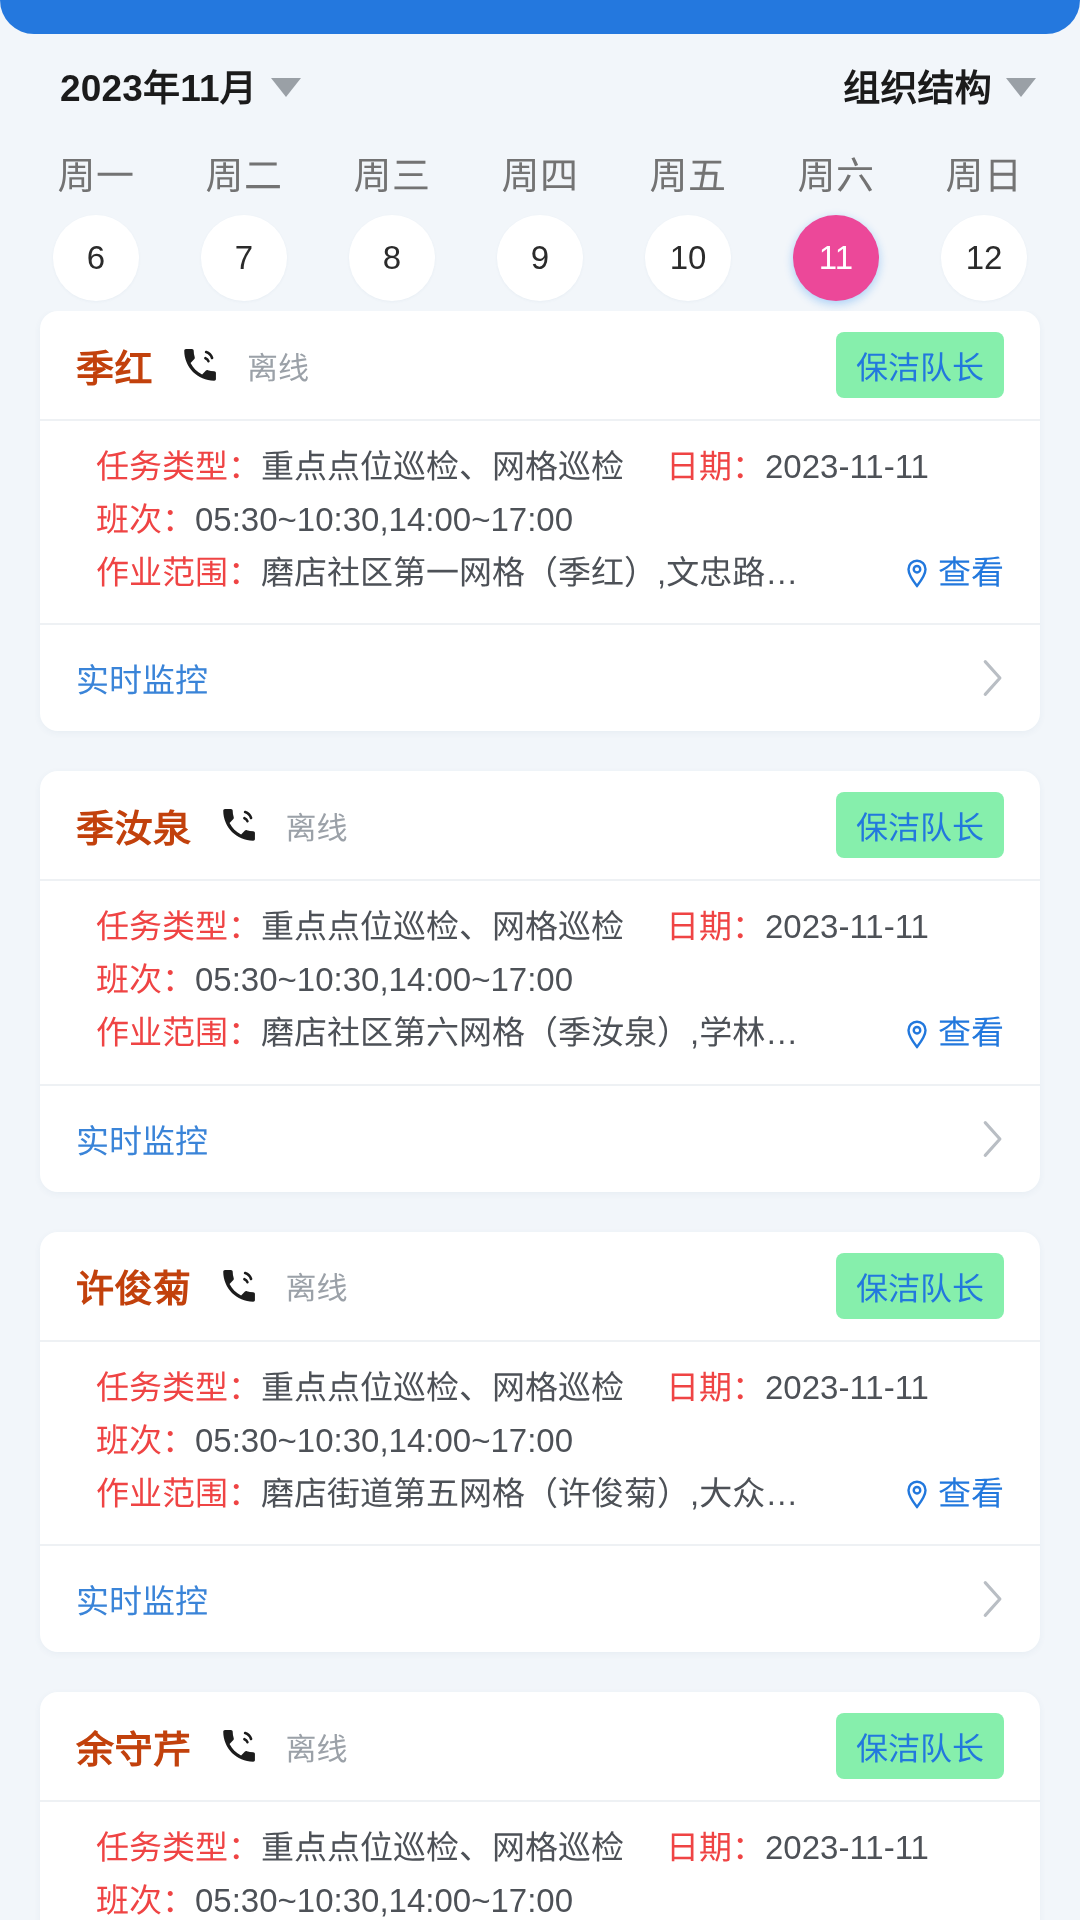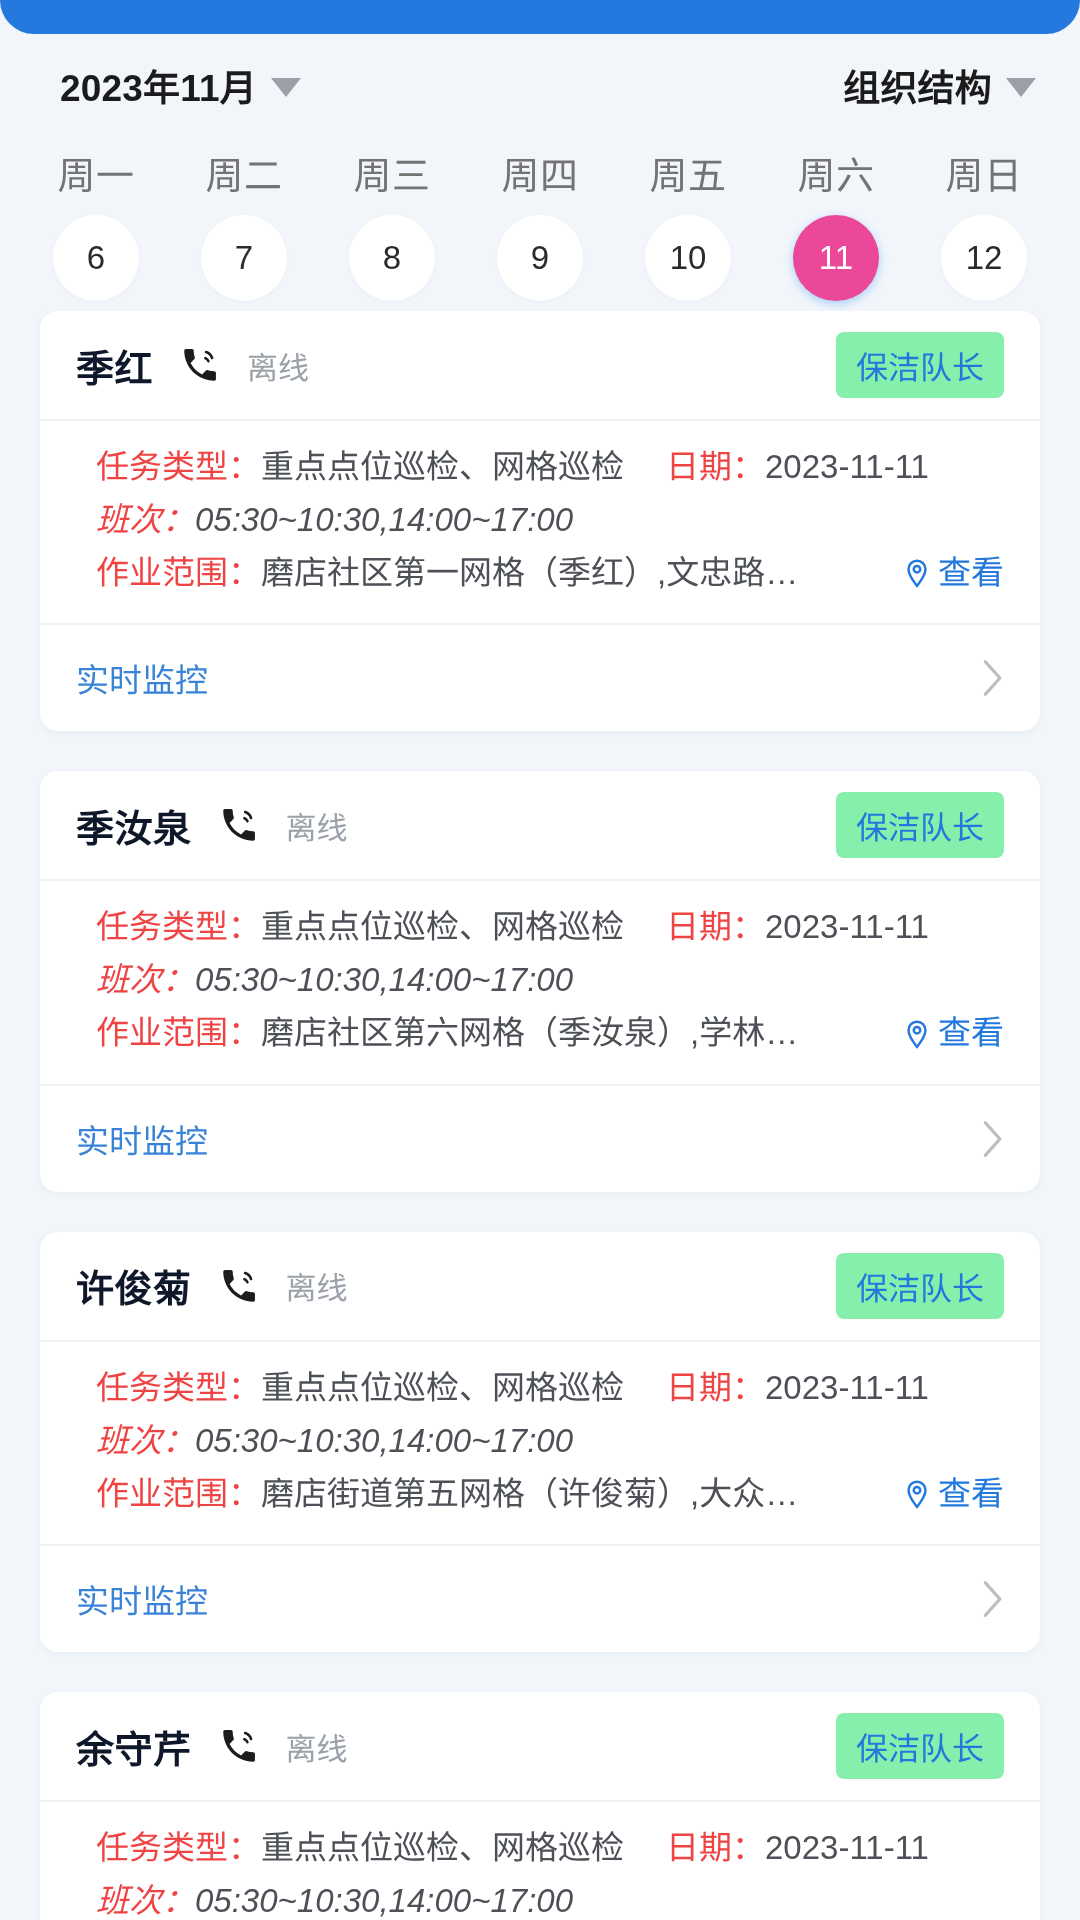--- a/index.html
+++ b/index.html
@@ -130,21 +130,21 @@
   .card-head {
     height: 110px;
     display: flex;
     align-items: center;
     padding: 0 36px;
     border-bottom: 2px solid #eef1f4;
   }
   .person-name {
     font-size: 38px;
     font-weight: 700;
-    color: #0f172a;
+    color: #c2410c;
     letter-spacing: 0.5px;
     font-family: Liberation Serif, serif;
   }
   .phone-icon {
     margin-left: 26px;
     width: 42px; height: 42px;
     display: inline-flex;
     align-items: center;
     justify-content: center;
     cursor: pointer;
@@ -172,21 +172,21 @@
   .info-line {
     display: flex;
     align-items: baseline;
     font-size: 33px;
     color: #4d5157;
     line-height: 1.48;
     white-space: nowrap;
   }
   .info-line .lbl { color: #ef4444; margin-left: 20px; }
   .info-line .val { color: #4d5157; }
-  .info-line.row2 { margin-top: 4px; font-style: italic; }
+  .info-line.row2 { margin-top: 4px; }
   .info-line.row3 {
     margin-top: 4px;
     align-items: center;
     justify-content: space-between;
   }
   .scope-text {
     overflow: hidden;
     text-overflow: ellipsis;
     white-space: nowrap;
     max-width: 790px;

